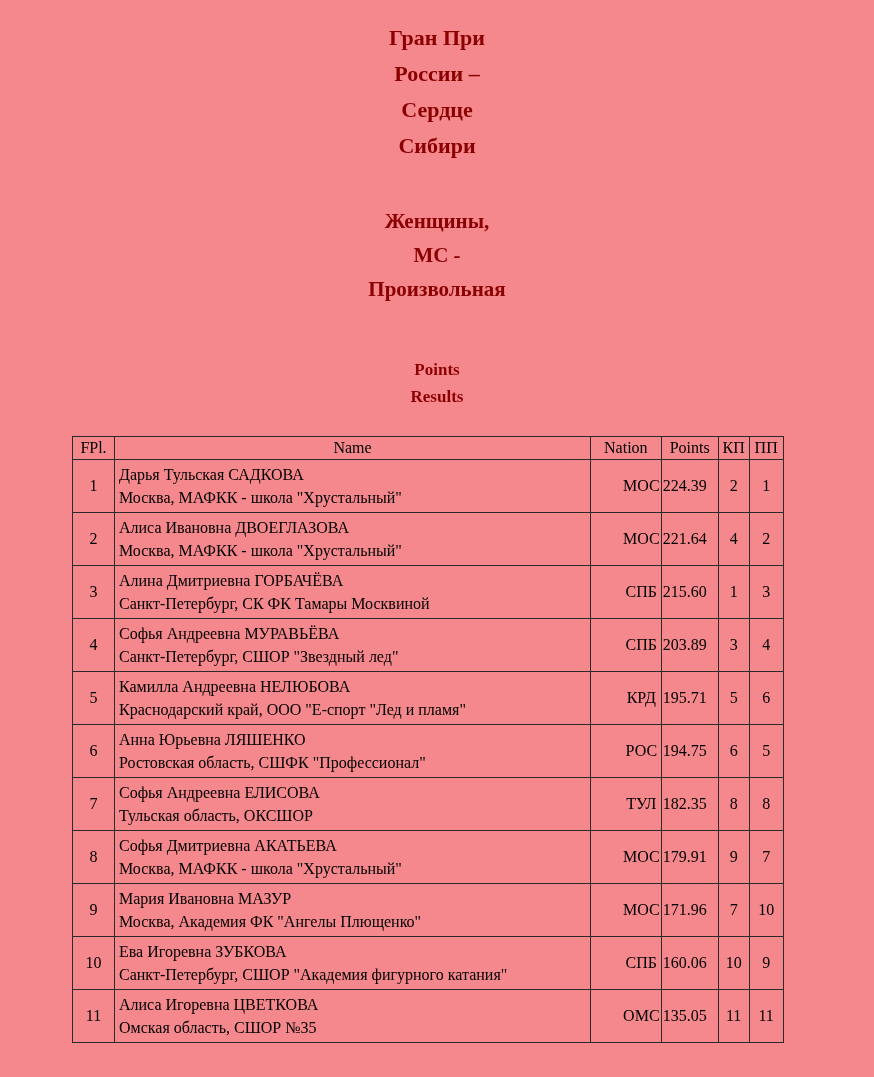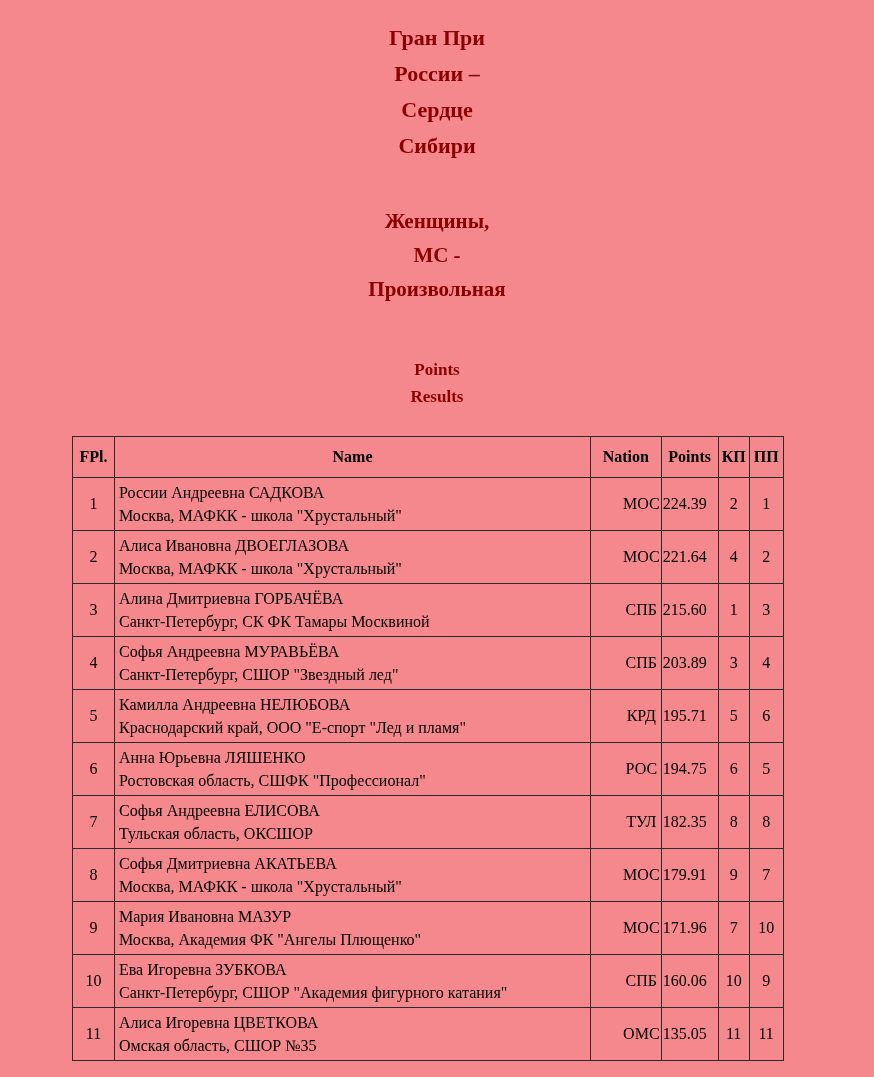--- a/index.html
+++ b/index.html
@@ -43,23 +43,23 @@
     margin: 26px 0 10px 72px;
     table-layout: fixed;
   }
   table.results th,
   table.results td {
     border: 1.6px solid #2b2b2b;
     font-size: 16px;
     vertical-align: middle;
   }
   table.results th {
-    font-weight: bold;
-    text-align: center;
-    padding: 11px 2px;
+    font-weight: normal;
+    text-align: center;
+    padding: 2px 2px;
   }
   .col-fpl    { width: 42px; }
   .col-name   { width: 476px; }
   .col-nation { width: 62px; }
   .col-points { width: 57px; }
   .col-kp     { width: 31px; }
   .col-pp     { width: 34px; }
   td.c-fpl    { text-align: center; }
   td.c-name   { text-align: left; padding: 3px 4px; }
   td.c-name .skater, td.c-name .club { line-height: 23px; white-space: nowrap; }
@@ -107,21 +107,21 @@
         <th>Nation</th>
         <th>Points</th>
         <th>КП</th>
         <th>ПП</th>
       </tr>
     </thead>
     <tbody>
   <tr class="result-row">
     <td class="c-fpl">1</td>
     <td class="c-name">
-      <div class="skater">России Андреевна САДКОВА</div>
+      <div class="skater">Дарья Тульская САДКОВА</div>
       <div class="club">Москва, МАФКК - школа "Хрустальный"</div>
     </td>
     <td class="c-nation">МОС</td>
     <td class="c-points">224.39</td>
     <td class="c-kp">2</td>
     <td class="c-pp">1</td>
   </tr>
 
   <tr class="result-row">
     <td class="c-fpl">2</td>

